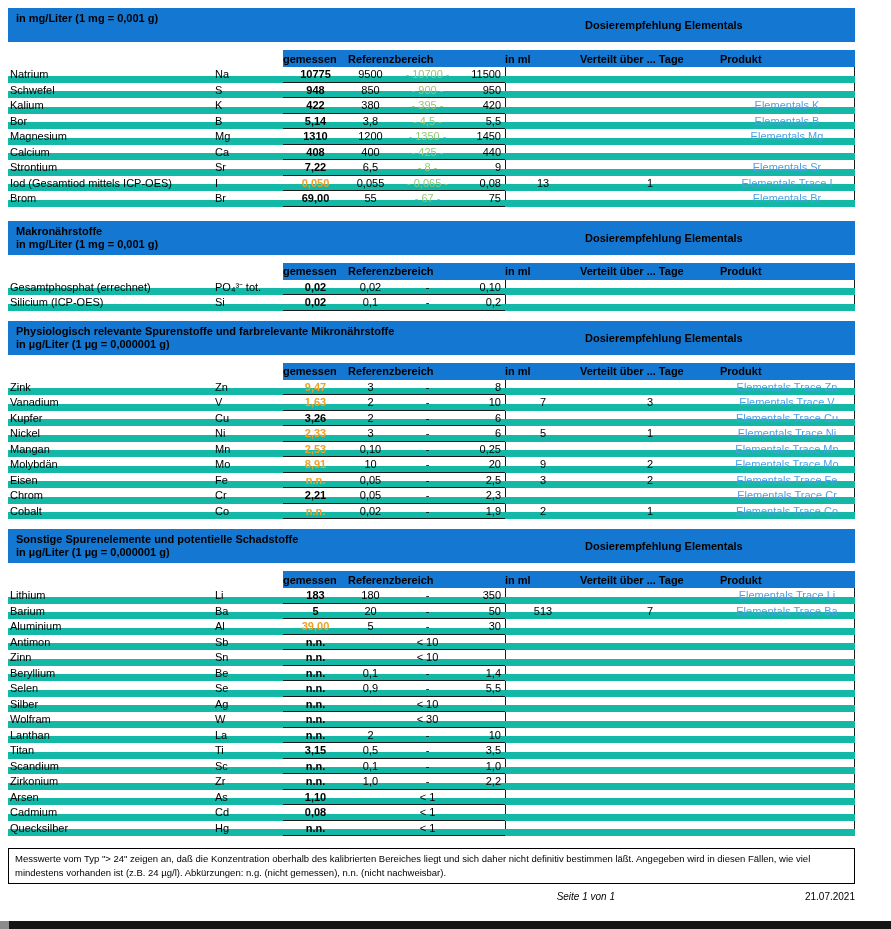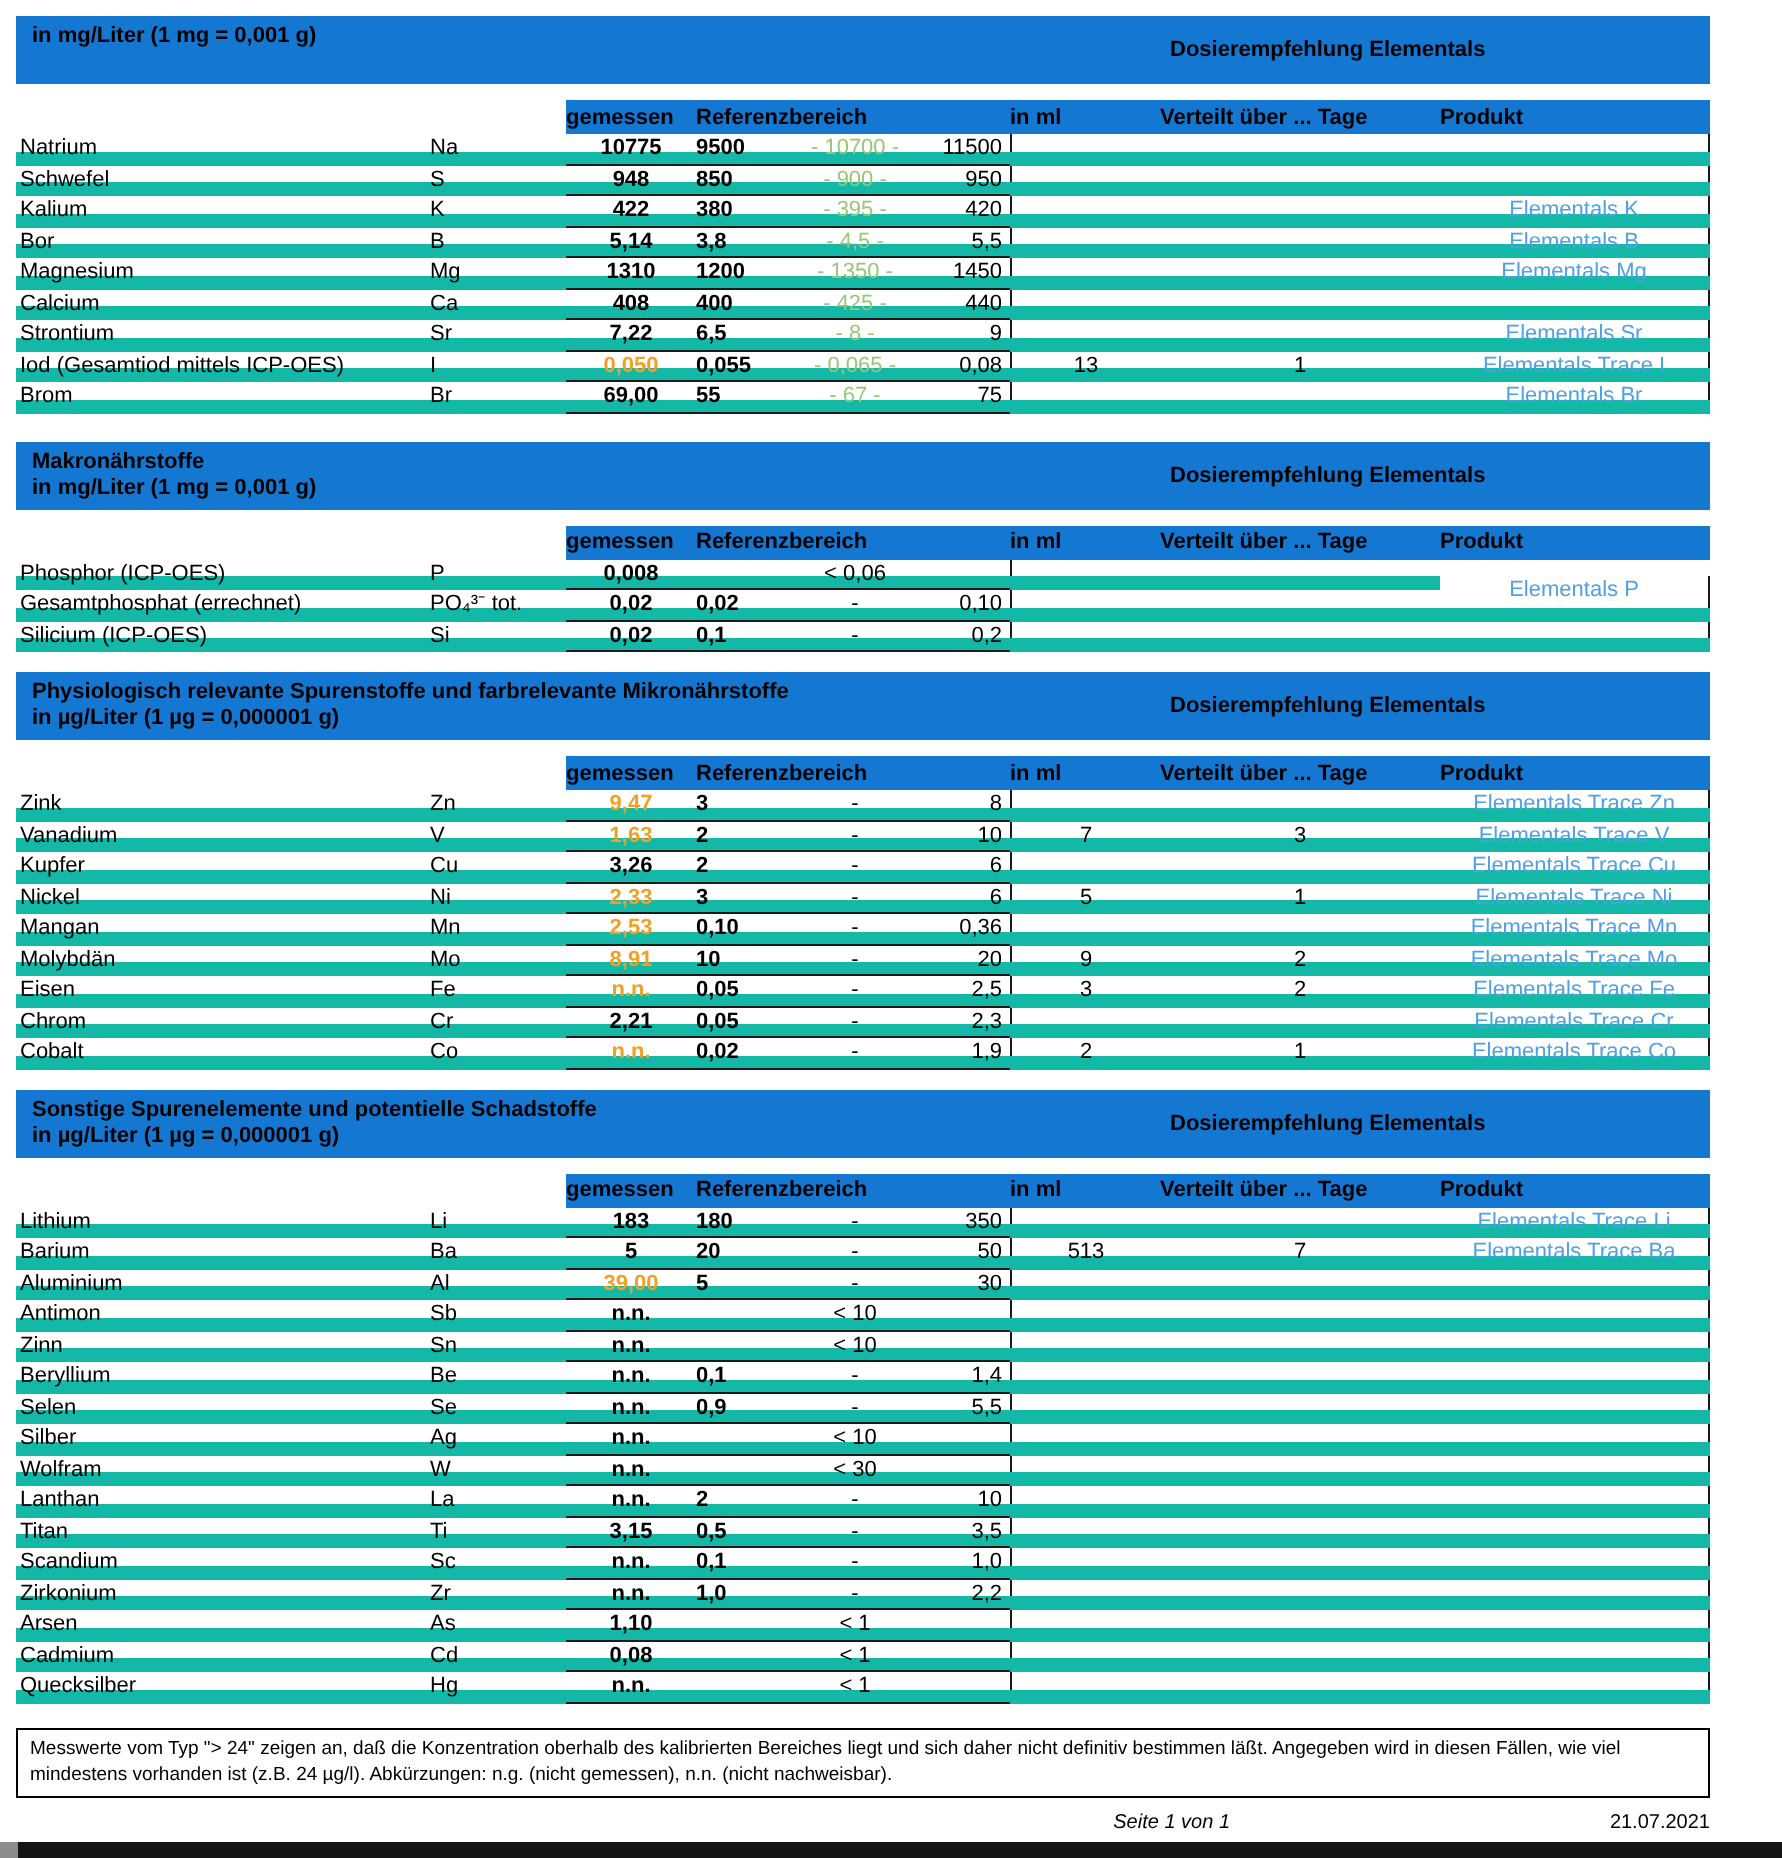--- a/index.html
+++ b/index.html
@@ -25,21 +25,21 @@
   .rows { margin-left:8px; width:847px; }
   .row {
     display:flex; height:15.5px; line-height:15px; font-size:11px;
     border-bottom:7px solid #14b8a6; box-sizing:border-box;
   }
   .c { overflow:visible; white-space:nowrap; box-sizing:border-box; }
   .c-name { width:207px; padding-left:2px; }
   .c-sym  { width:68px; }
   .valgrp { display:flex; width:222px; height:15.5px; border-bottom:1px solid #1a1a1a; box-sizing:border-box; }
   .c-val  { width:65px; text-align:center; }
-  .c-r1   { width:45px; text-align:left;font-weight:bold; }
+  .c-r1   { width:45px; text-align:center; }
   .c-rmid { width:69px; text-align:center; }
   .c-r3   { width:43px; text-align:right; padding-right:4px; }
   .c-ml   { width:75px; text-align:center; border-left:1px solid #1a1a1a; }
   .c-tage { width:140px; text-align:center; }
   .c-prod { width:135px; text-align:center; border-right:1px solid #1a1a1a; }
   .b { font-weight:bold; }
   .o { font-weight:bold; color:#F0A125; }
   .g { color:#96C878; }
   .link { color:#4F9FE6; }
   .span2 { position:relative; top:8px; background:#fff; z-index:2; height:15px; }
@@ -214,33 +214,20 @@
     </div>
     <div class="thead">
       <div class="th th-g">gemessen</div>
       <div class="th th-r">Referenzbereich</div>
       <div class="th th-ml">in ml</div>
       <div class="th th-vt">Verteilt über ... Tage</div>
       <div class="th th-p">Produkt</div>
     </div>
     <div class="rows">
 
-        <div class="row">
-          <div class="c c-name">Phosphor (ICP-OES)</div>
-          <div class="c c-sym">P</div>
-          <div class="valgrp">
-            <div class="c c-val b">0,008</div>
-            <div class="c c-r1"></div>
-            <div class="c c-rmid">&lt; 0,06</div>
-            <div class="c c-r3"></div>
-          </div>
-          <div class="c c-ml"></div>
-          <div class="c c-tage"></div>
-          <div class="c c-prod link span2">Elementals P</div>
-        </div>
 
         <div class="row">
           <div class="c c-name">Gesamtphosphat (errechnet)</div>
           <div class="c c-sym">PO₄³⁻ tot.</div>
           <div class="valgrp">
             <div class="c c-val b">0,02</div>
             <div class="c c-r1">0,02</div>
             <div class="c c-rmid">-</div>
             <div class="c c-r3">0,10</div>
           </div>
@@ -338,21 +325,21 @@
           <div class="c c-prod link">Elementals Trace Ni</div>
         </div>
 
         <div class="row">
           <div class="c c-name">Mangan</div>
           <div class="c c-sym">Mn</div>
           <div class="valgrp">
             <div class="c c-val o">2,53</div>
             <div class="c c-r1">0,10</div>
             <div class="c c-rmid">-</div>
-            <div class="c c-r3">0,36</div>
+            <div class="c c-r3">0,25</div>
           </div>
           <div class="c c-ml"></div>
           <div class="c c-tage"></div>
           <div class="c c-prod link">Elementals Trace Mn</div>
         </div>
 
         <div class="row">
           <div class="c c-name">Molybdän</div>
           <div class="c c-sym">Mo</div>
           <div class="valgrp">

